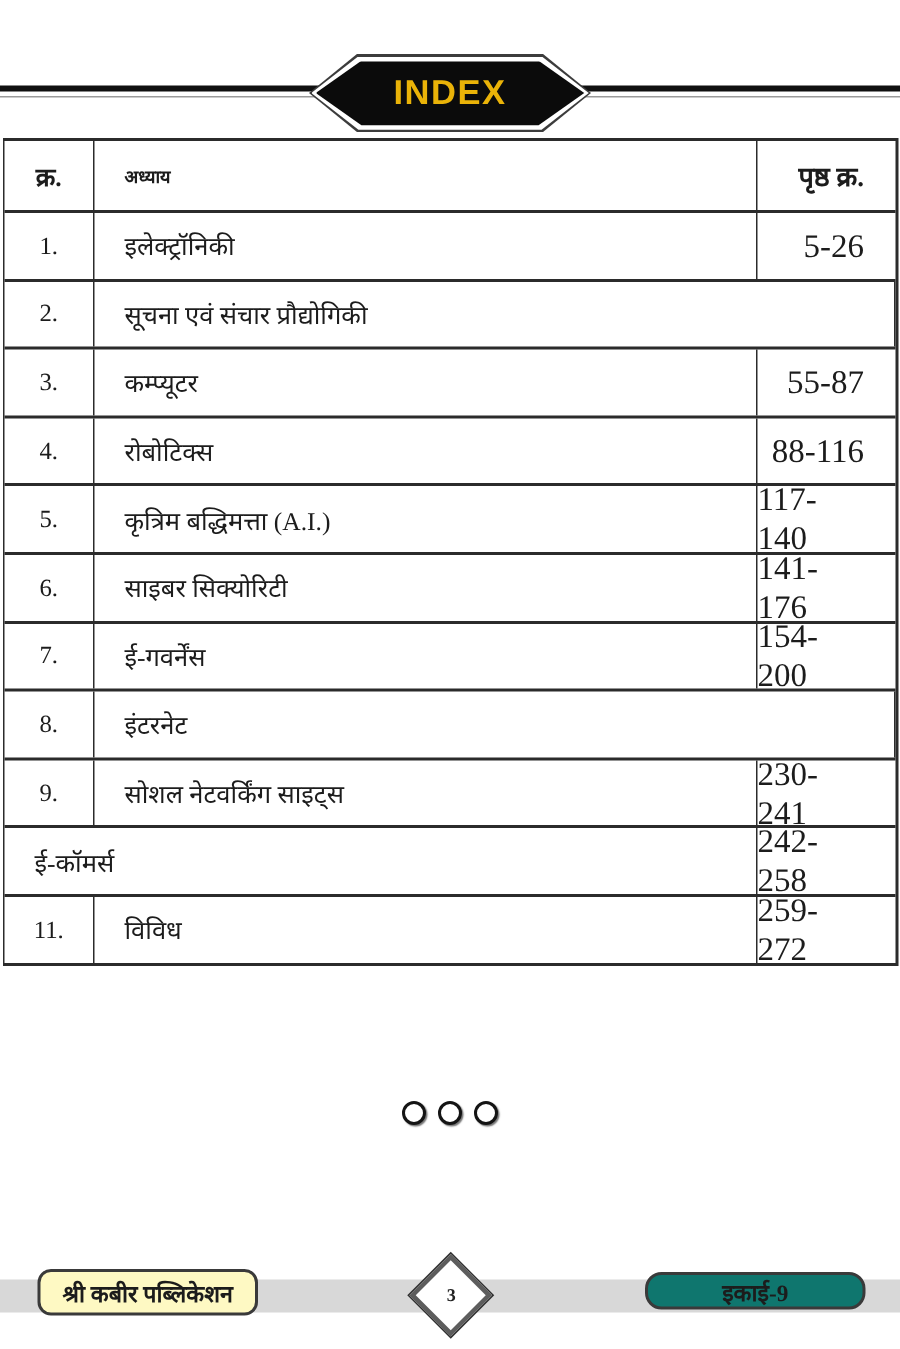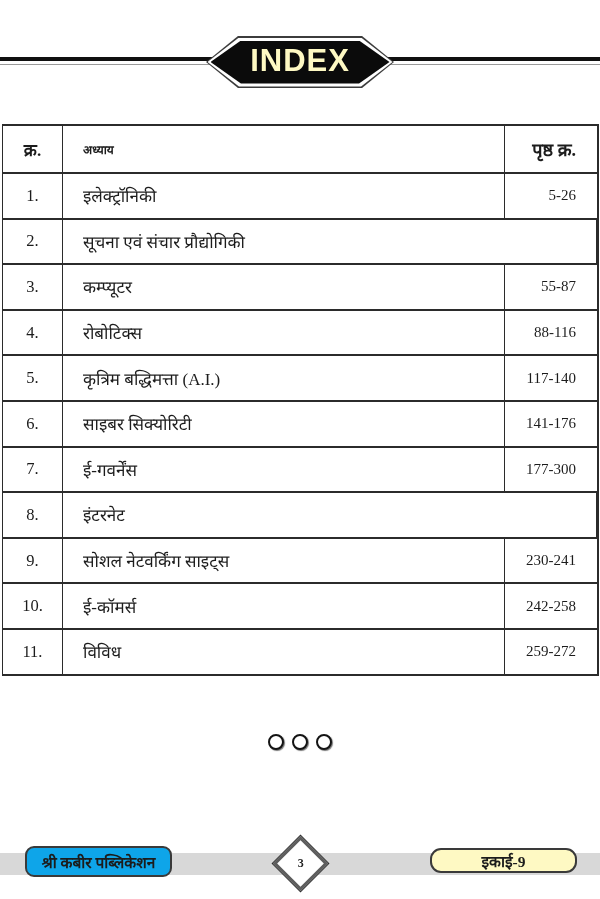--- a/index.html
+++ b/index.html
@@ -17,75 +17,74 @@
   .rule-thin{position:absolute;left:0;right:0;top:64px;height:1px;background:#9a9a9a;}
   .hex-wrap{position:absolute;left:50%;top:36px;transform:translateX(-50%);
     width:188px;height:52px;z-index:5;}
   .hex{clip-path:polygon(0 50%,17% 0,83% 0,100% 50%,83% 100%,17% 100%);}
   .hex-l1{position:absolute;inset:0;background:#3c3c3c;}
   .hex-l2{position:absolute;inset:1.5px;background:#ffffff;}
   .hex-l3{position:absolute;inset:4.5px;background:#0b0b0b;
     display:flex;align-items:center;justify-content:center;}
   .hex-l3 span{
     font-family:"Liberation Sans", sans-serif;
-    font-weight:700;font-size:31px;letter-spacing:1px;color:#fef9c3;
+    font-weight:700;font-size:23px;letter-spacing:1px;color:#eab308;
     transform:translateY(-1px);
   }
 
   
   .toc-table{
     position:absolute;left:2px;top:92px;width:597px;box-sizing:border-box;
     border-top:2px solid #2b2b2b;
     border-bottom:2px solid #2b2b2b;
     border-left:1.5px solid #2b2b2b;
     border-right:2px solid #2b2b2b;
-    margin-top:32px;
   }
   .t-row{display:flex;align-items:stretch;height:43.6px;border-top:2px solid #2b2b2b;}
   .t-row.header{height:46px;border-top:none;font-weight:700;}
   .c-num{width:60px;box-sizing:border-box;border-right:1.5px solid #2b2b2b;
     display:flex;align-items:center;justify-content:center;
     font-size:16.5px;}
   .c-chap{flex:1;box-sizing:border-box;border-right:1.5px solid #2b2b2b;
     display:flex;align-items:center;padding-left:20px;font-size:17px;}
   .c-pages{width:92px;box-sizing:border-box;
     display:flex;align-items:center;justify-content:flex-end;
-    padding-right:21px;font-size:15px;}
+    padding-right:21px;font-size:22px;}
   .t-row.header .c-num{font-size:17px;}
   .t-row.header .c-chap{font-size:12px;}
   .t-row.header .c-pages{font-size:18px;}
 
   
   .ornament{position:absolute;left:0;right:0;top:734px;
     display:flex;justify-content:center;gap:8px;}
   .ornament i{
     display:block;width:12px;height:12px;border-radius:50%;
     border:2.6px solid #141414;background:#ffffff;
     box-shadow:1px 1px 1px rgba(0,0,0,0.55);
   }
 
   
   .footer-band{position:absolute;left:0;right:0;top:853px;height:22px;background:#d8d8d8;}
   .pub-box{
     position:absolute;left:25px;top:846px;width:147px;height:31px;box-sizing:border-box;
-    background:#0ea5e9;border:2px solid #3a3a3a;border-radius:9px;
+    background:#fef9c3;border:2px solid #3a3a3a;border-radius:9px;
     display:flex;align-items:center;justify-content:center;
     font-weight:700;font-size:15.5px;
   }
   .page-diamond{
     position:absolute;left:281px;top:844px;width:33px;height:33px;box-sizing:content-box;
     background:#ffffff;border:3px solid #5d5d5d;
     transform:rotate(45deg);
     box-shadow:0 0 0 1px #2e2e2e;
     display:flex;align-items:center;justify-content:center;
   }
   .page-diamond span{transform:rotate(-45deg);font-weight:700;font-size:12px;color:#222;}
   .unit-box{
     position:absolute;left:430px;top:848px;width:147px;height:25px;box-sizing:border-box;
-    background:#fef9c3;border:2px solid #3a3a3a;border-radius:11px;
+    background:#0f766e;border:2px solid #3a3a3a;border-radius:11px;
     display:flex;align-items:center;justify-content:center;
     font-weight:700;font-size:15.5px;
   }
 </style>
 </head>
 <body>
 
 <div class="rule-thick"></div>
 <div class="rule-thin"></div>
 <div class="hex-wrap">
@@ -128,33 +127,32 @@
     <div class="c-pages">117-140</div>
   </div>
   <div class="t-row">
     <div class="c-num">6.</div>
     <div class="c-chap">साइबर सिक्योरिटी</div>
     <div class="c-pages">141-176</div>
   </div>
   <div class="t-row">
     <div class="c-num">7.</div>
     <div class="c-chap">ई-गवर्नेंस</div>
-    <div class="c-pages">177-300</div>
+    <div class="c-pages">154-200</div>
   </div>
   <div class="t-row">
     <div class="c-num">8.</div>
     <div class="c-chap">इंटरनेट</div>
   </div>
   <div class="t-row">
     <div class="c-num">9.</div>
     <div class="c-chap">सोशल नेटवर्किंग साइट्स</div>
     <div class="c-pages">230-241</div>
   </div>
   <div class="t-row">
-    <div class="c-num">10.</div>
     <div class="c-chap">ई-कॉमर्स</div>
     <div class="c-pages">242-258</div>
   </div>
   <div class="t-row">
     <div class="c-num">11.</div>
     <div class="c-chap">विविध</div>
     <div class="c-pages">259-272</div>
   </div>
 </div>
 

